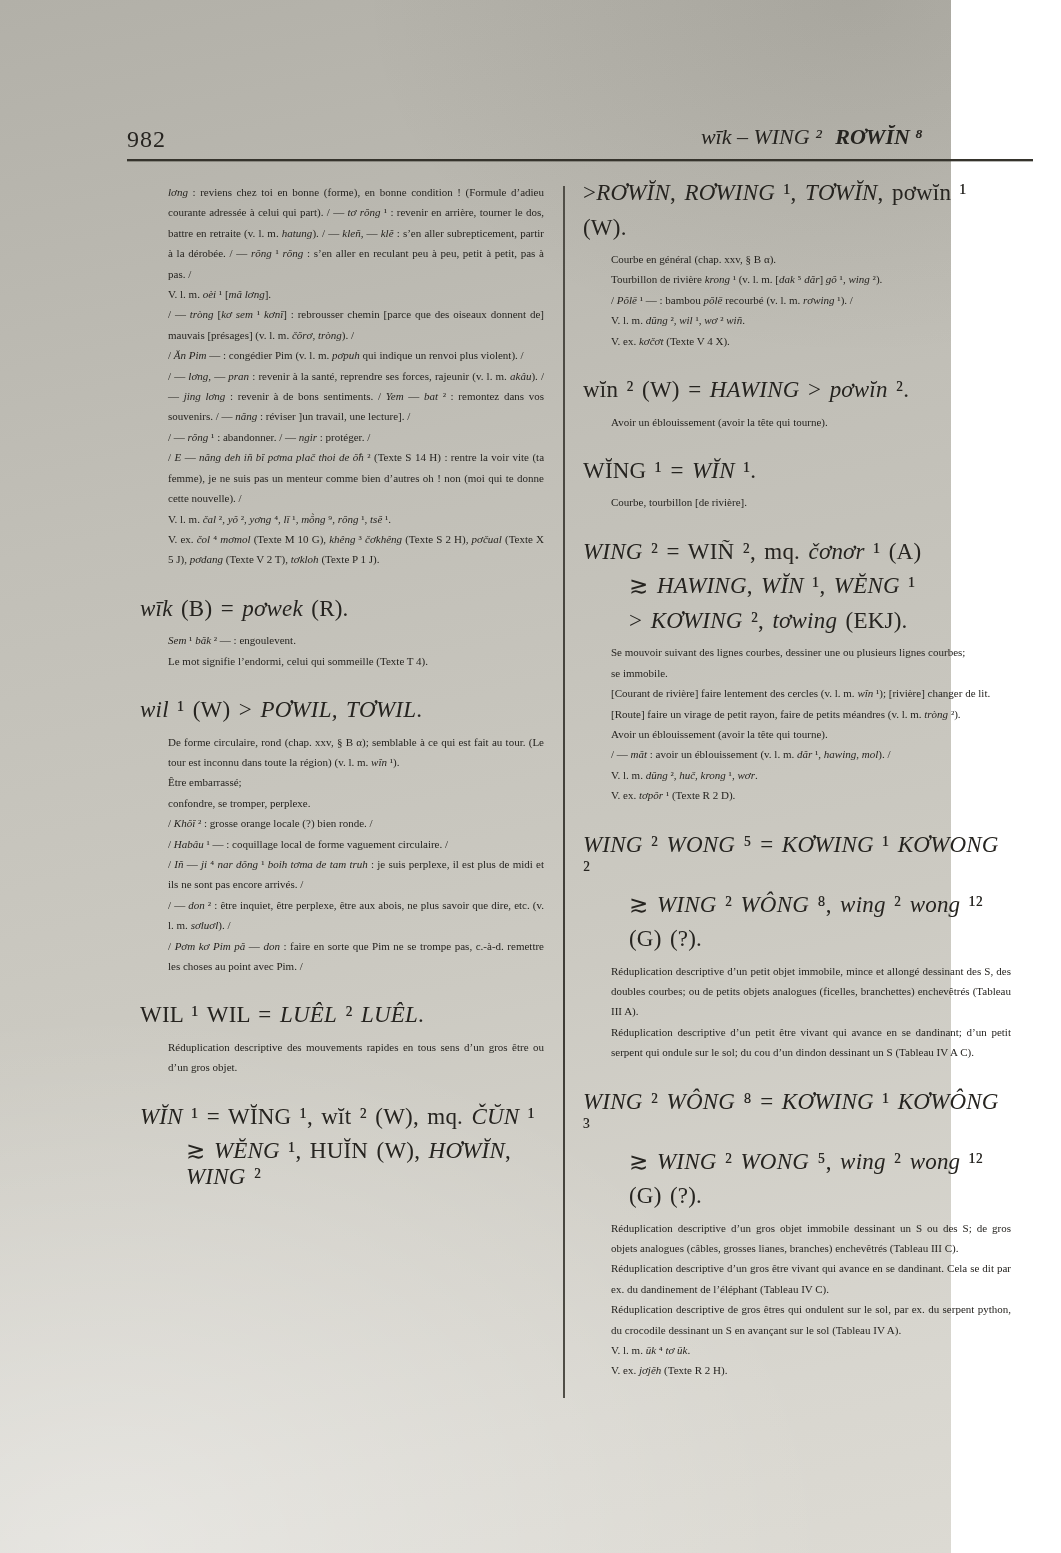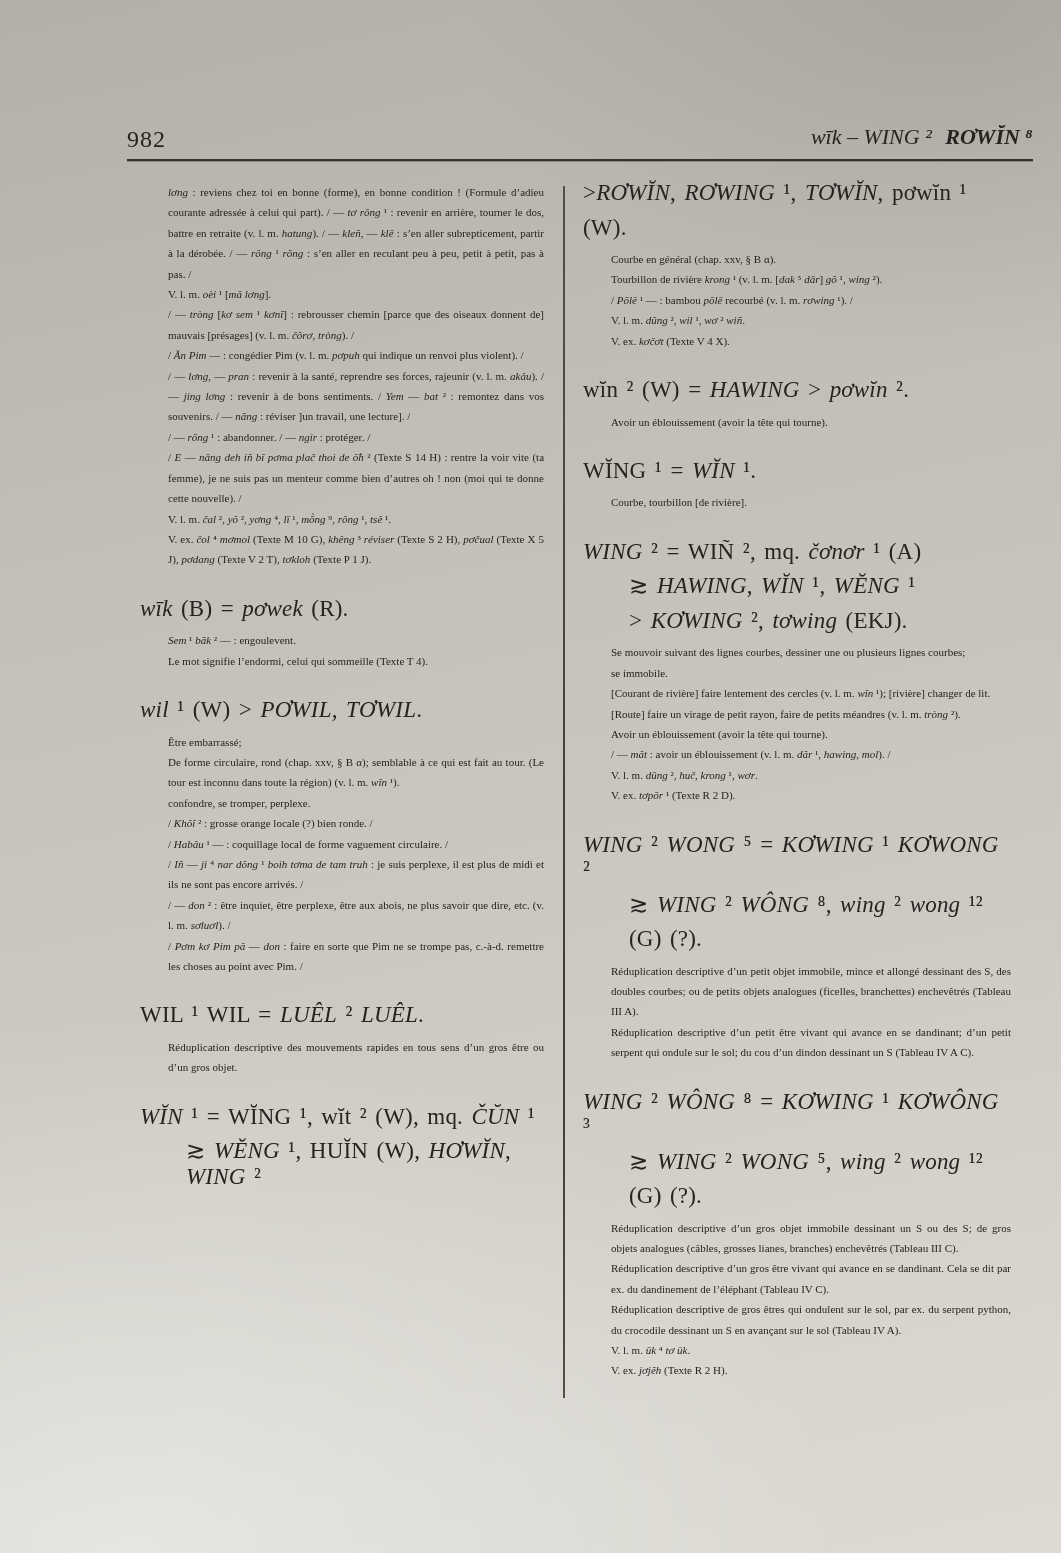--- a/index.html
+++ b/index.html
@@ -3,21 +3,21 @@
 <meta charset="utf-8">
 <style>
   html,body{margin:0;padding:0;}
   body{
     width:1061px;height:1553px;
     font-family:"Liberation Serif","DejaVu Serif",serif;
     color:#262420;
     overflow:hidden;
   }
   .page{
-    position:relative;width:1061px;height:1553px;
+    position:relative;width:951px;height:1553px;
     background:
       radial-gradient(1200px 900px at 12% 100%, rgba(255,255,255,0.38), rgba(255,255,255,0) 60%),
       radial-gradient(900px 650px at 90% 0%, rgba(40,38,30,0.10), rgba(40,38,30,0) 55%),
       linear-gradient(168deg,#b2b0a8 0%,#c1bfb7 32%,#cccac2 62%,#d8d6cf 88%,#dcdad3 100%);
   }
   .pagenum{
     position:absolute;left:127px;top:126px;
     font-size:24px;letter-spacing:1px;
   }
   .runhead{
@@ -63,27 +63,27 @@
   <div class="rule"></div>
   <div class="col left">
       <p class="para"><i>lơng</i> : reviens chez toi en bonne (forme), en bonne condition ! (Formule d’adieu courante adressée à celui qui part). / — <i>tơ rŏng</i> ¹ : revenir en arrière, tourner le dos, battre en retraite (v. l. m. <i>hatung</i>). / — <i>kleñ</i>, — <i>klĕ</i> : s’en aller subrepticement, partir à la dérobée. / — <i>rŏng</i> ¹ <i>rŏng</i> : s’en aller en reculant peu à peu, petit à petit, pas à pas. /</p>
       <p class="para">V. l. m. <i>oèi</i> ¹ [<i>mă lơng</i>].</p>
       <p class="para">/ — <i>tròng</i> [<i>kơ sem</i> ¹ <i>kơnĭ</i>] : rebrousser chemin [parce que des oiseaux donnent de] mauvais [présages] (v. l. m. <i>čŏrơ</i>, <i>tròng</i>). /</p>
       <p class="para">/ <i>Ăn Pim</i> — : congédier Pim (v. l. m. <i>pơpuh</i> qui indique un renvoi plus violent). /</p>
       <p class="para">/ — <i>lơng</i>, — <i>pran</i> : revenir à la santé, reprendre ses forces, rajeunir (v. l. m. <i>akâu</i>). / — <i>jing lơng</i> : revenir à de bons sentiments. / <i>Yem</i> — <i>bat</i> ² : remontez dans vos souvenirs. / — <i>năng</i> : réviser ]un travail, une lecture]. /</p>
       <p class="para">/ — <i>rŏng</i> ¹ : abandonner. / — <i>ngir</i> : protéger. /</p>
       <p class="para">/ <i>E</i> — <i>năng deh iñ bĭ pơma plač thoi de ŏ̂h</i> ² (Texte S 14 H) : rentre la voir vite (ta femme), je ne suis pas un menteur comme bien d’autres oh ! non (moi qui te donne cette nouvelle). /</p>
       <p class="para">V. l. m. <i>čal</i> ², <i>yŏ</i> ², <i>yơng</i> ⁴, <i>lī</i> ¹, <i>mŏ̀ng</i> ⁹, <i>rŏng</i> ¹, <i>tsĕ</i> ¹.</p>
-      <p class="para">V. ex. <i>čol</i> ⁴ <i>mơmol</i> (Texte M 10 G), <i>khêng</i> ³ <i>réviser</i> (Texte S 2 H), <i>pơčual</i> (Texte X 5 J), <i>pơdang</i> (Texte V 2 T), <i>tơkloh</i> (Texte P 1 J).</p>
+      <p class="para">V. ex. <i>čol</i> ⁴ <i>mơmol</i> (Texte M 10 G), <i>khêng</i> ³ <i>čơkhêng</i> (Texte S 2 H), <i>pơčual</i> (Texte X 5 J), <i>pơdang</i> (Texte V 2 T), <i>tơkloh</i> (Texte P 1 J).</p>
       <p class="entry-heading"><i>wīk</i> (B) = <i>pơwek</i> (R).</p>
       <p class="para"><i>Sem</i> ¹ <i>băk</i> ² — : engoulevent.</p>
       <p class="para">Le mot signifie l’endormi, celui qui sommeille (Texte T 4).</p>
       <p class="entry-heading"><i>wil</i> ¹ (W) &gt; <i>PƠWIL, TƠWIL</i>.</p>
+      <p class="para">De forme circulaire, rond (chap. xxv, § B α); semblable à ce qui est fait au tour. (Le tour est inconnu dans toute la région) (v. l. m. <i>wĭn</i> ¹).</p>
       <p class="para">Être embarrassé;</p>
-      <p class="para">De forme circulaire, rond (chap. xxv, § B α); semblable à ce qui est fait au tour. (Le tour est inconnu dans toute la région) (v. l. m. <i>wĭn</i> ¹).</p>
       <p class="para">confondre, se tromper, perplexe.</p>
       <p class="para">/ <i>Khŏĭ</i> ² : grosse orange locale (?) bien ronde. /</p>
       <p class="para">/ <i>Habâu</i> ¹ — : coquillage local de forme vaguement circulaire. /</p>
       <p class="para">/ <i>Iñ</i> — <i>ji</i> ⁴ <i>nar dŏng</i> ¹ <i>boih tơma de tam truh</i> : je suis perplexe, il est plus de midi et ils ne sont pas encore arrivés. /</p>
       <p class="para">/ — <i>don</i> ² : être inquiet, être perplexe, être aux abois, ne plus savoir que dire, etc. (v. l. m. <i>sơluơl</i>). /</p>
       <p class="para">/ <i>Pơm kơ Pim pă</i> — <i>don</i> : faire en sorte que Pim ne se trompe pas, c.-à-d. remettre les choses au point avec Pim. /</p>
       <p class="entry-heading">WIL ¹ WIL = <i>LUÊL</i> ² <i>LUÊL</i>.</p>
       <p class="para">Réduplication descriptive des mouvements rapides en tous sens d’un gros être ou d’un gros objet.</p>
       <p class="entry-heading"><i>WĬN</i> ¹ = WĬNG ¹, wĭt ² (W), mq. <i>ČŬN</i> ¹</p>
       <p class="entry-heading cont">≳ <i>WĔNG</i> ¹, HUĬN (W), <i>HƠWĬN</i>, <i>WING</i> ²</p>

